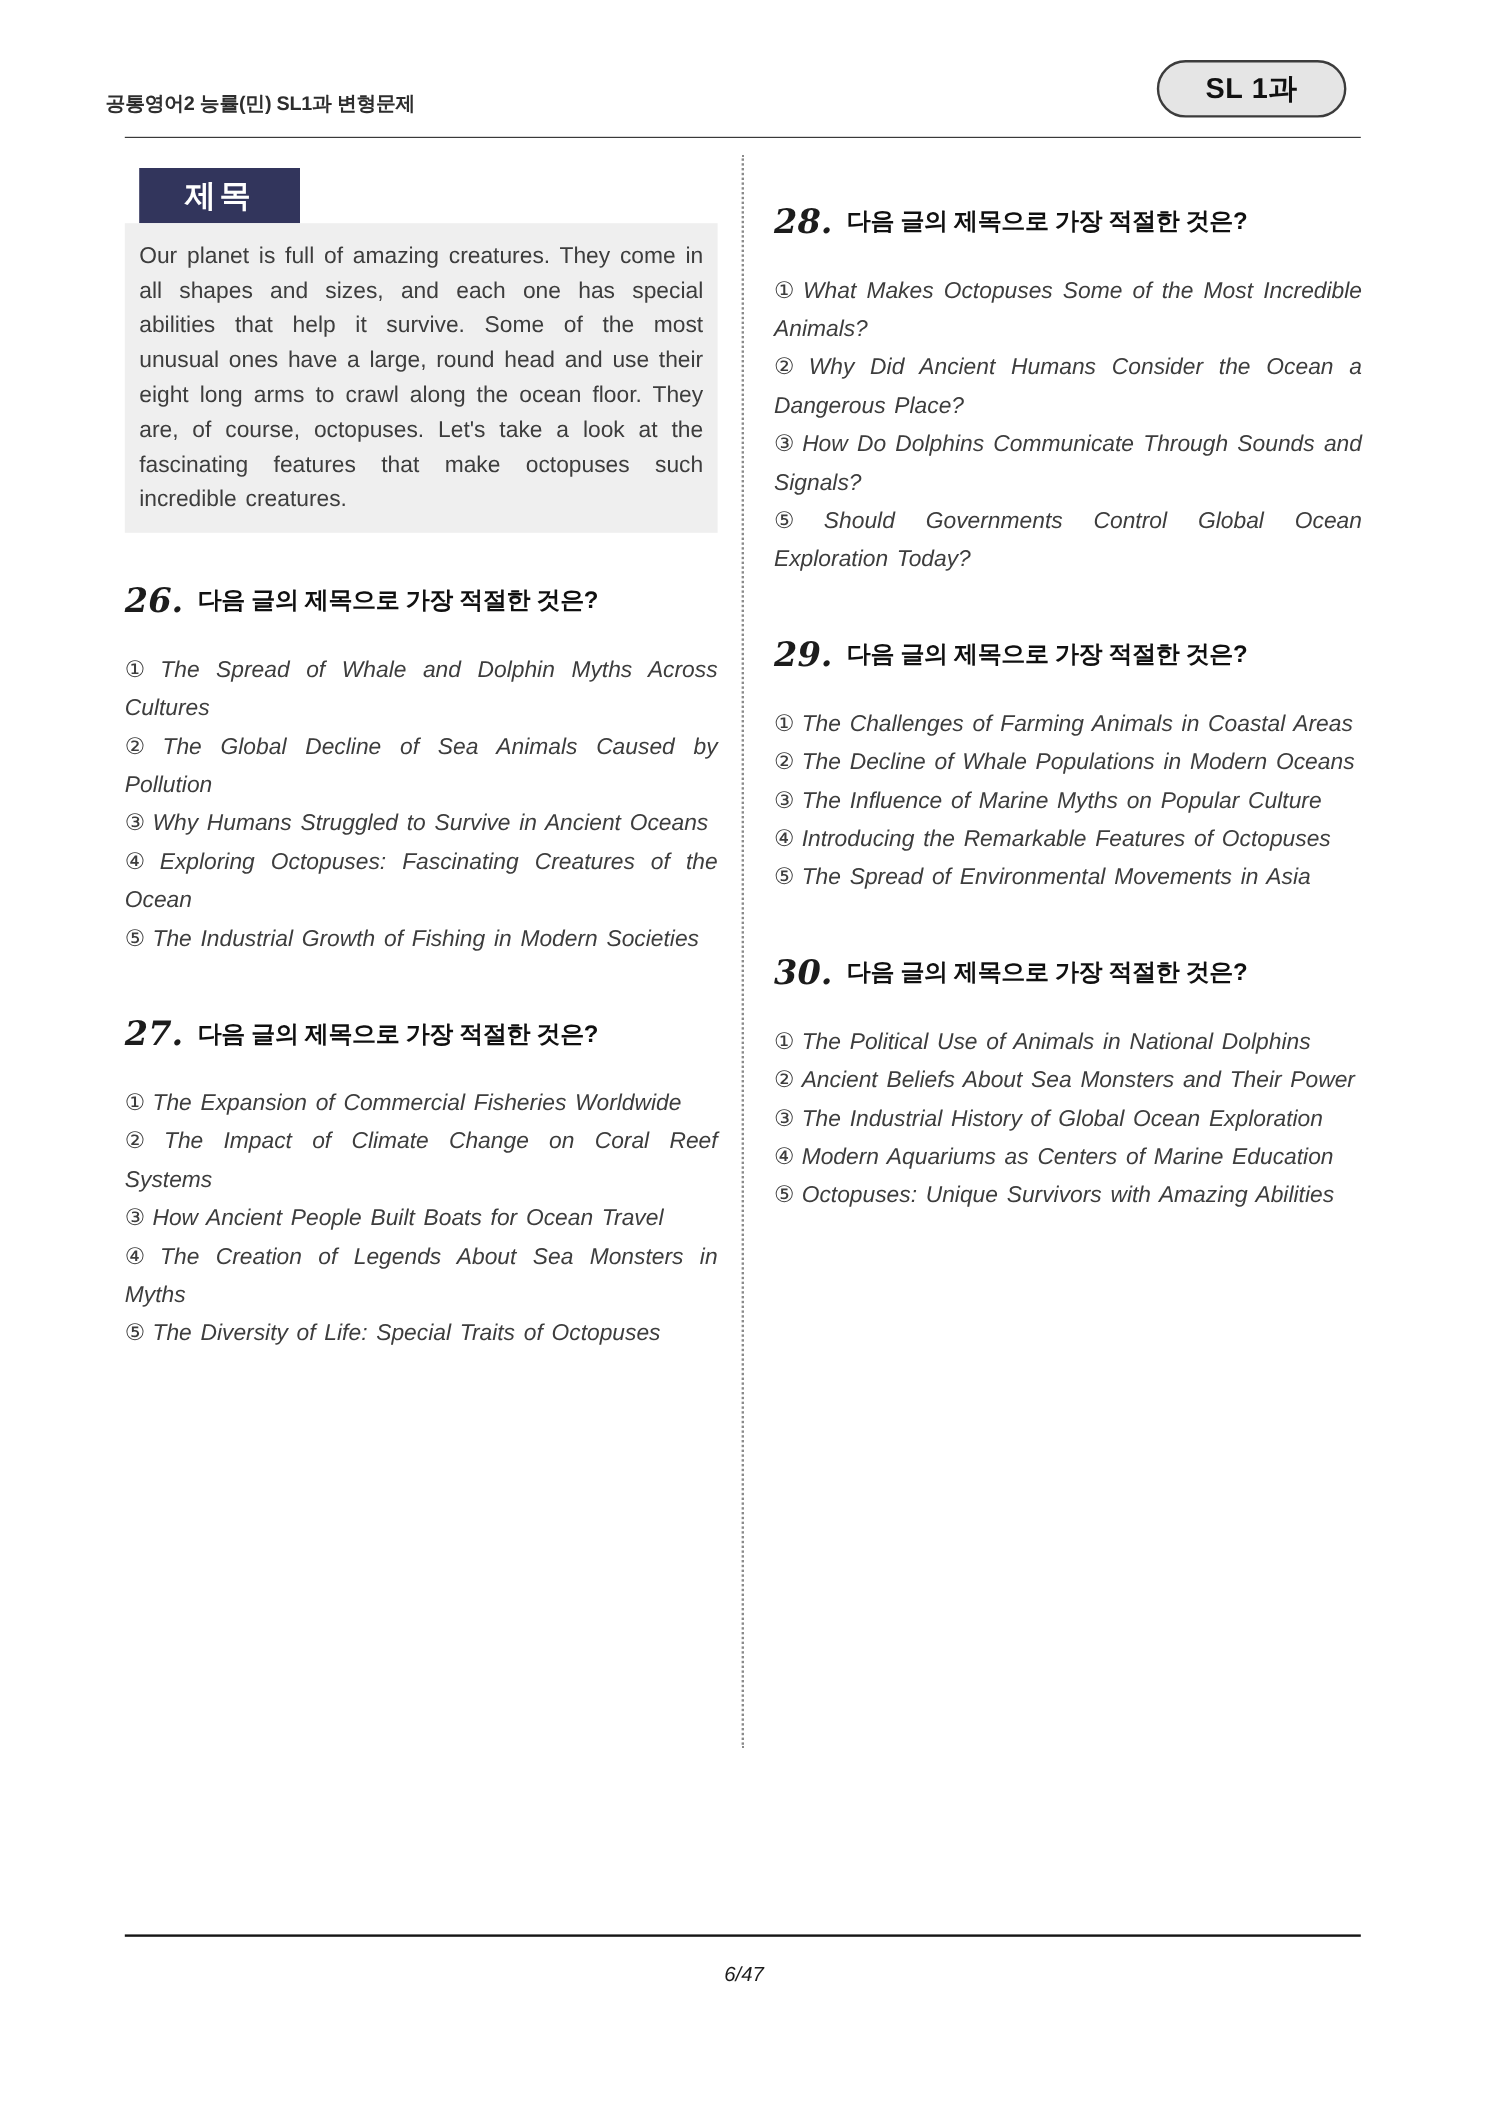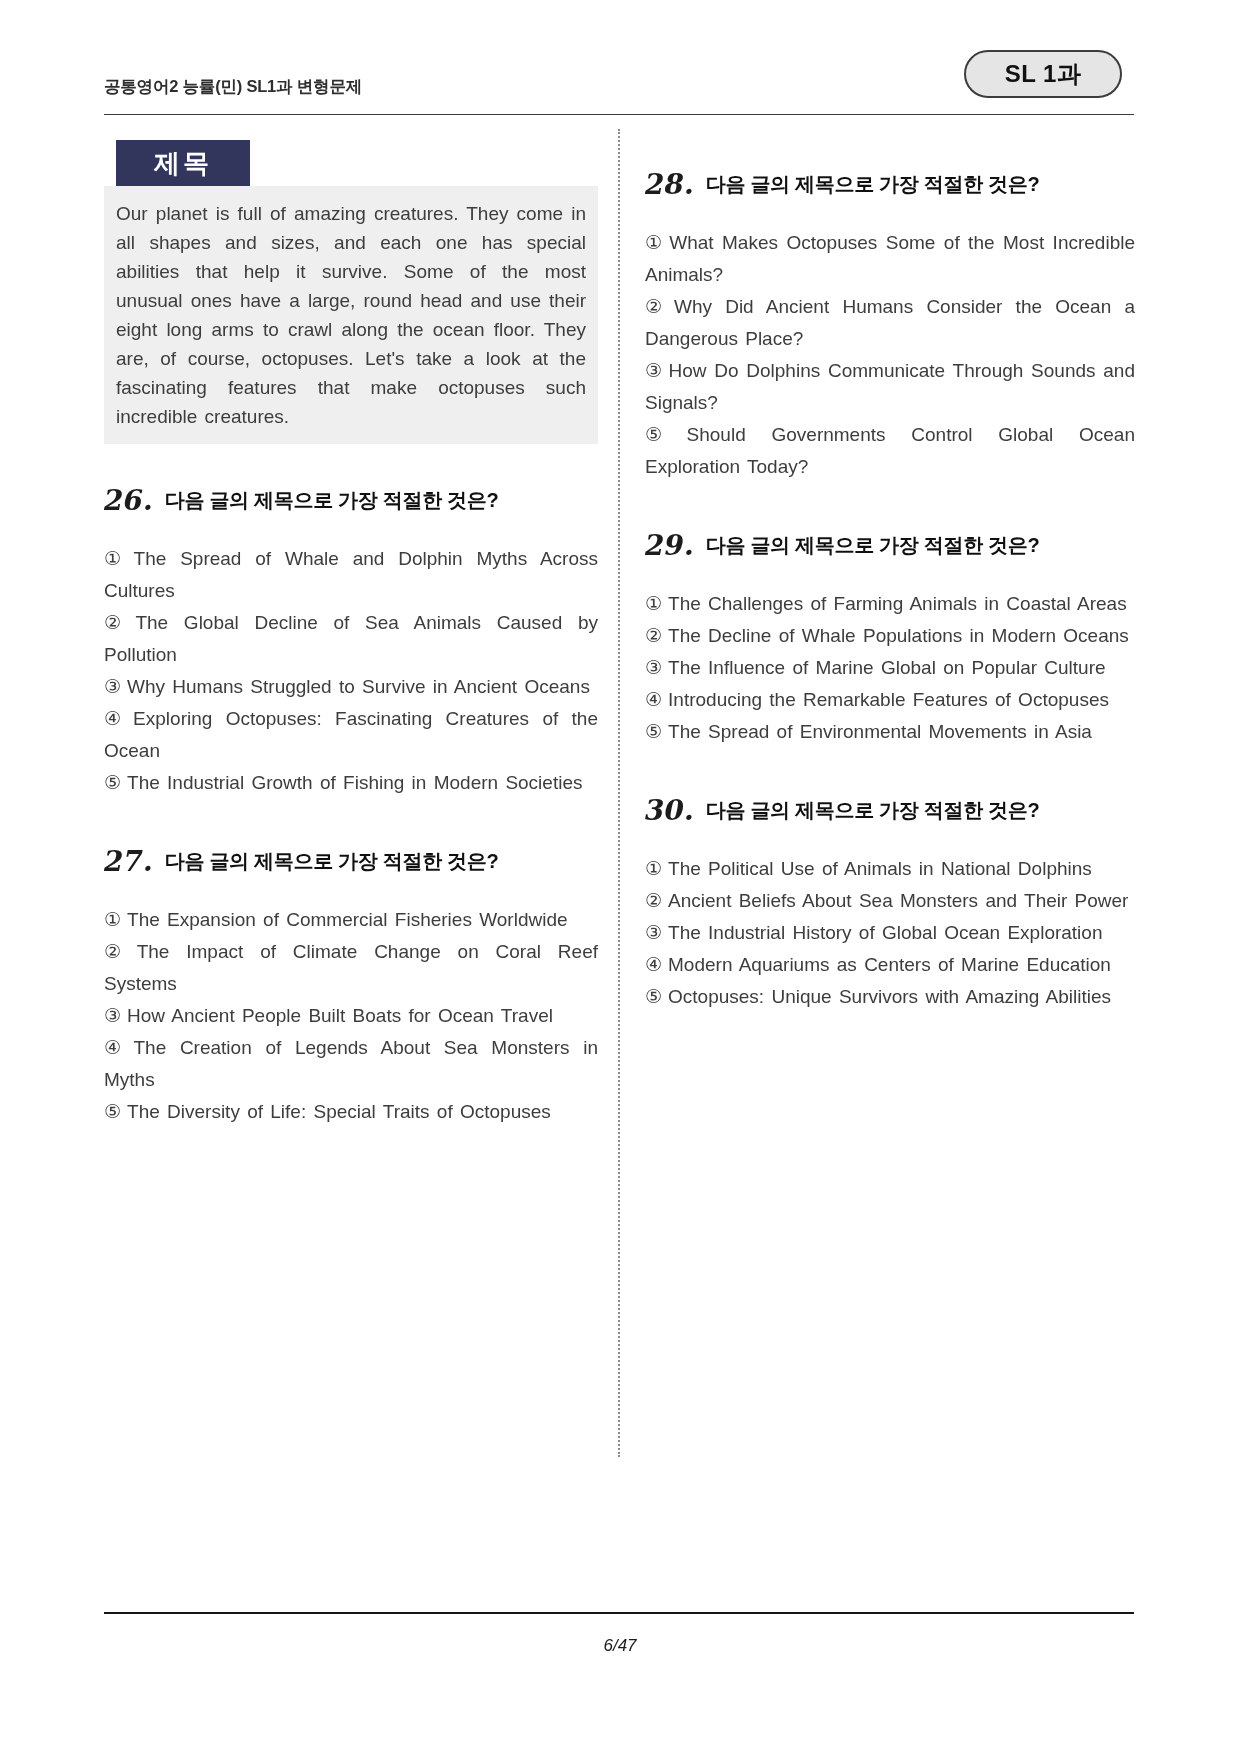--- a/index.html
+++ b/index.html
@@ -2,21 +2,21 @@
 <html><head>
 <meta charset="utf-8">
 <style>
   html,body{margin:0;padding:0;background:#e8e8e8;}
   .page{
     position:relative;width:1240px;height:1752px;background:#ffffff;
     font-family:"Liberation Sans","DejaVu Sans",sans-serif;overflow:hidden;
     margin:0 auto;
   }
   .doc-title{
-    position:absolute;left:104px;top:76px;
+    position:absolute;left:88px;top:76px;
     font-size:16.5px;font-weight:700;color:#2e2e2e;letter-spacing:-0.2px;
   }
   .badge{
     position:absolute;left:964px;top:50px;width:158px;height:48px;
     border:2px solid #3c3c3c;border-radius:25px;background:#e5e5e5;
     display:flex;align-items:center;justify-content:center;
     font-size:24px;font-weight:700;color:#111;letter-spacing:0.5px;
     box-sizing:border-box;
   }
   .header-rule{
@@ -40,21 +40,21 @@
   .question{margin-bottom:46px;}
   .q-header{margin:0;display:flex;align-items:center;}
   .q-num{
     font-family:"DejaVu Serif",serif;font-style:italic;font-weight:600;
     font-size:28px;color:#1c1c1c;margin-right:12px;flex:none;
   }
   .q-prompt{font-size:20px;font-weight:700;color:#101010;letter-spacing:-0.3px;}
   .options{margin-top:26px;}
   .option{
     margin:0;font-size:19px;line-height:32px;text-align:justify;
-    color:#3d3d3d;word-spacing:2px;
+    color:#3d3d3d;word-spacing:2px;font-style:italic;
   }
   .marker{margin-right:6px;}
   .divider{
     position:absolute;left:618px;top:129px;height:1328px;width:0;
     border-left:2px dotted #8a8a8a;
   }
   .footer-rule{
     position:absolute;left:104px;top:1612px;width:1030px;height:0;
     border:none;border-top:2px solid #151515;margin:0;
   }
@@ -126,21 +126,21 @@
           </div>
         </section>
         <section class="question">
           <h3 class="q-header">
             <span class="q-num">29.</span>
             <span class="q-prompt">다음 글의 제목으로 가장 적절한 것은?</span>
           </h3>
           <div class="options">
             <p class="option"><span class="marker">①</span><span class="opt-text">The Challenges of Farming Animals in Coastal Areas</span></p>
             <p class="option"><span class="marker">②</span><span class="opt-text">The Decline of Whale Populations in Modern Oceans</span></p>
-            <p class="option"><span class="marker">③</span><span class="opt-text">The Influence of Marine Global on Popular Culture</span></p>
+            <p class="option"><span class="marker">③</span><span class="opt-text">The Influence of Marine Myths on Popular Culture</span></p>
             <p class="option"><span class="marker">④</span><span class="opt-text">Introducing the Remarkable Features of Octopuses</span></p>
             <p class="option"><span class="marker">⑤</span><span class="opt-text">The Spread of Environmental Movements in Asia</span></p>
           </div>
         </section>
         <section class="question">
           <h3 class="q-header">
             <span class="q-num">30.</span>
             <span class="q-prompt">다음 글의 제목으로 가장 적절한 것은?</span>
           </h3>
           <div class="options">

